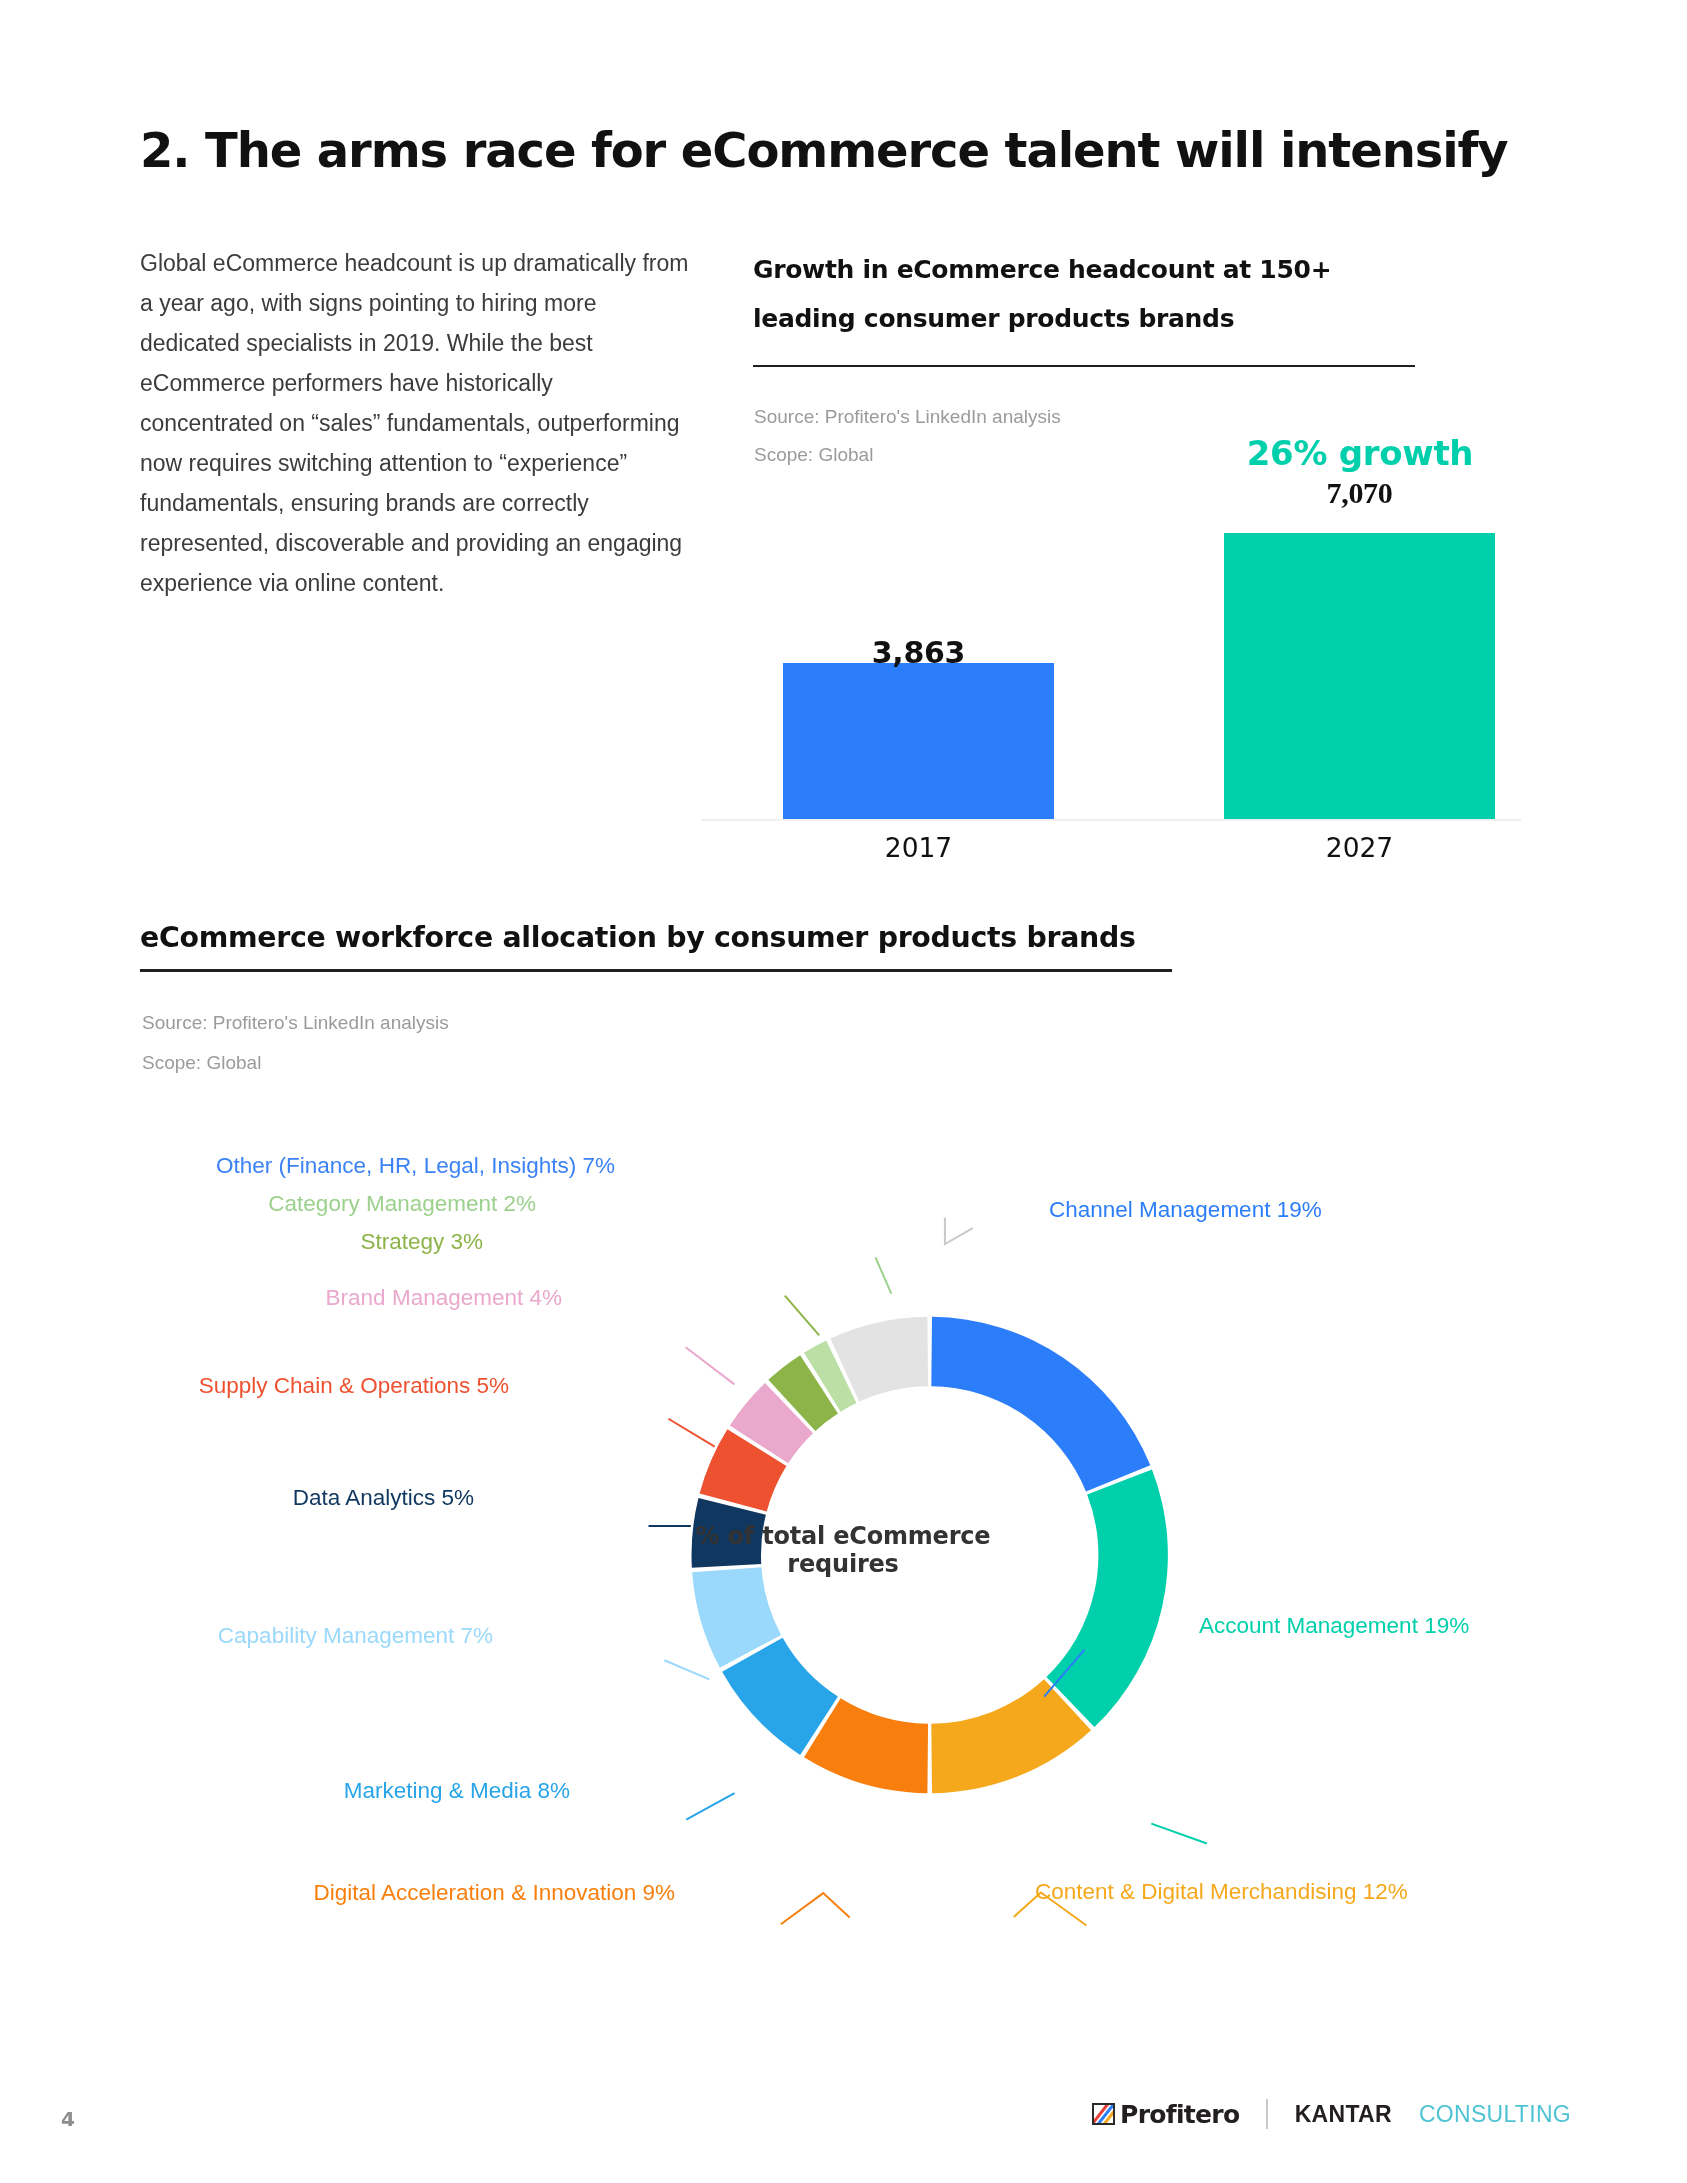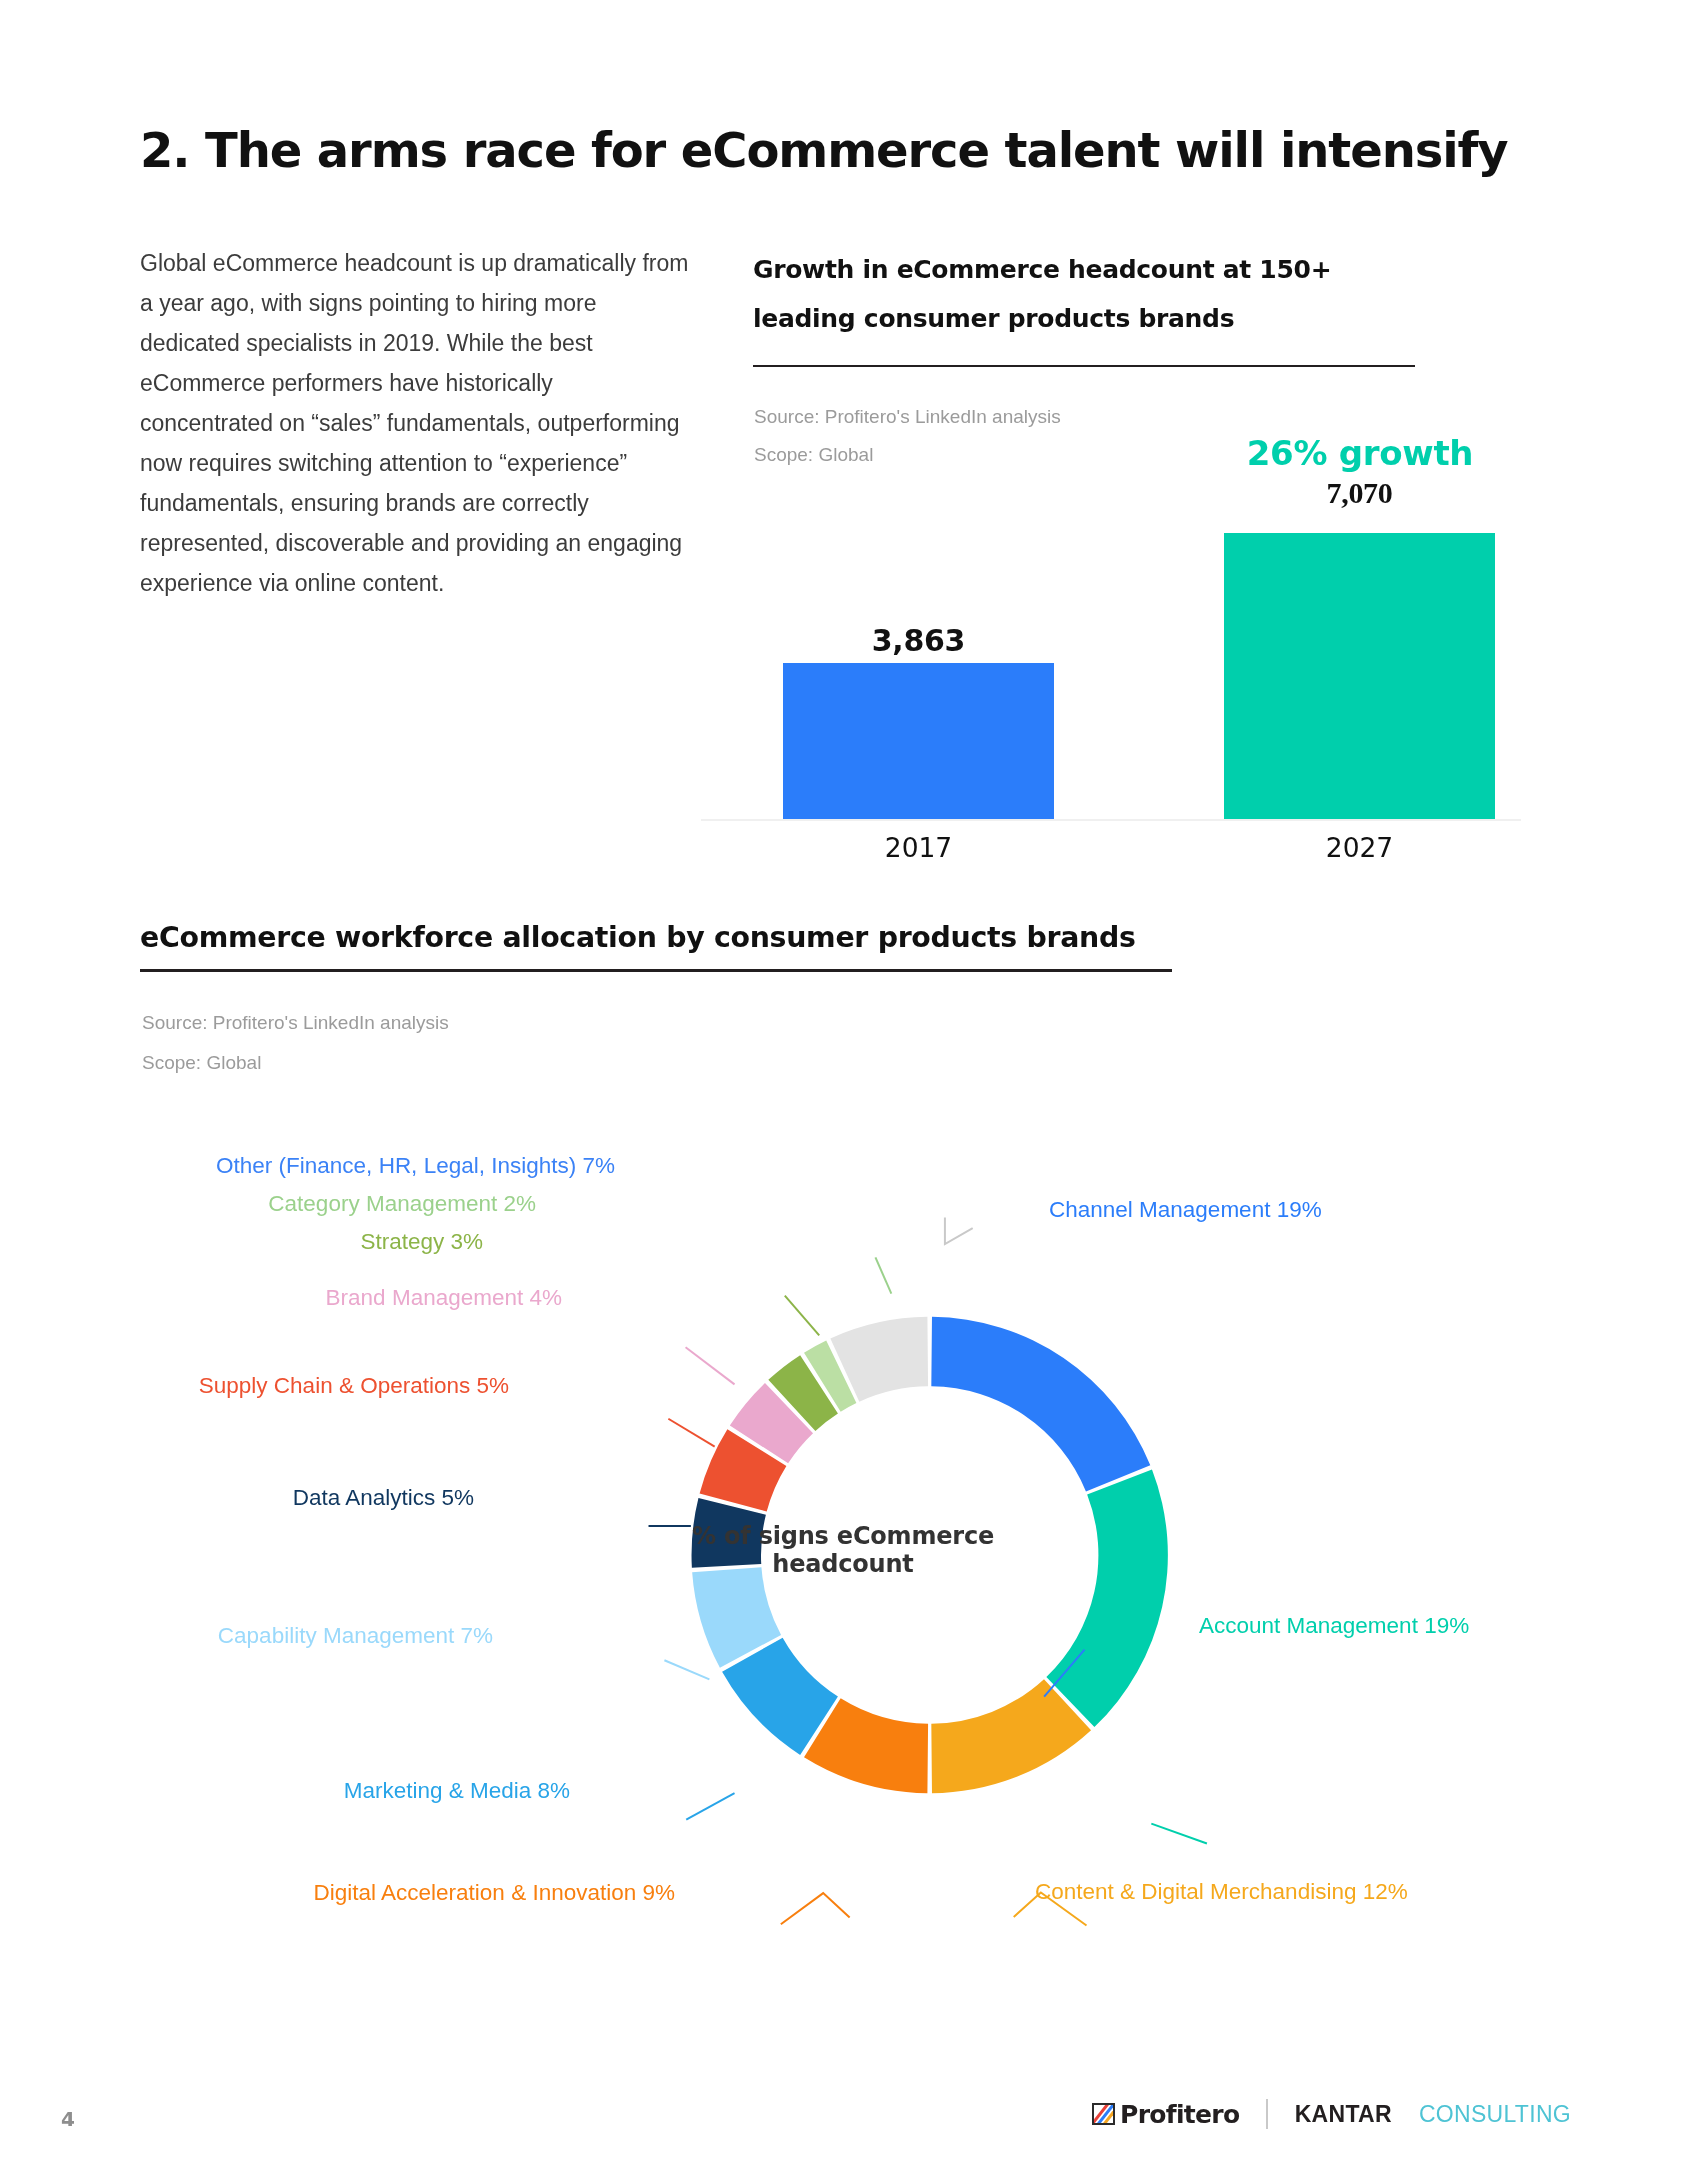--- a/index.html
+++ b/index.html
@@ -137,21 +137,21 @@
   <div class="src1">Source: Profitero's LinkedIn analysis</div>
   <div class="scope1">Scope: Global</div>
   <div class="growth-badge">26% growth</div>
 
   <div class="barchart">
     <div class="axisline"></div>
 
     <div class="bar b2017" style="height: 156px; background: rgb(43, 125, 250);"></div>
     <div class="bar b2018" style="height: 286px; background: rgb(0, 207, 172);"></div>
 
-    <div class="barval v2017" style="bottom: 163px; margin-top: 12px;">3,863</div>
+    <div class="barval v2017" style="bottom: 151px; margin-top: 12px;">3,863</div>
     <div class="barval v2018" style="bottom: 311px; font-family: Liberation Serif, serif;">7,070</div>
 
     <div class="barcat c2017">2017</div>
     <div class="barcat c2018">2027</div>
   </div>
 
   <div class="donut-title">eCommerce workforce allocation by consumer products brands</div>
   <div class="rule-bottom"></div>
   <div class="src2">Source: Profitero's LinkedIn analysis</div>
   <div class="scope2">Scope: Global</div>
@@ -182,21 +182,21 @@
           <path d="M 800 606 L 864 606" stroke="#10375f" fill="none" stroke-width="3"></path>
           <path d="M 830 444 L 900 486" stroke="#ed5130" fill="none" stroke-width="3"></path>
           <path d="M 856 336 L 930 392" stroke="#eaa8cd" fill="none" stroke-width="3"></path>
           <path d="M 1006 258 L 1058 318" stroke="#8cb448" fill="none" stroke-width="3"></path>
           <path d="M 1143 200 L 1167 255" stroke="#9bd18c" fill="none" stroke-width="3"></path>
           <path d="M 1248 140 L 1248 180 L 1290 156" stroke="#c9c9c9" fill="none" stroke-width="3"></path>
         </g>
     </svg>
   </div>
 
-  <div class="donut-center">% of signs eCommerce headcount</div>
+  <div class="donut-center">% of total eCommerce requires</div>
 
   <div class="slice-label lbl-right" style="left:1049px; top:1197px; color:#2b7dfa;">Channel Management 19%</div>
 
   <div class="slice-label lbl-right" style="left:1199px; top:1613px; color:#00cfac;">Account Management 19%</div>
 
   <div class="slice-label lbl-right" style="left:1035px; top:1879px; color:#f5a81c;">Content &amp; Digital Merchandising 12%</div>
 
   <div class="slice-label lbl-left" style="right:1012px; top:1880px; color:#f87f0e;">Digital Acceleration &amp; Innovation 9%</div>
 
   <div class="slice-label lbl-left" style="right:1117px; top:1778px; color:#28a4e8;">Marketing &amp; Media 8%</div>

